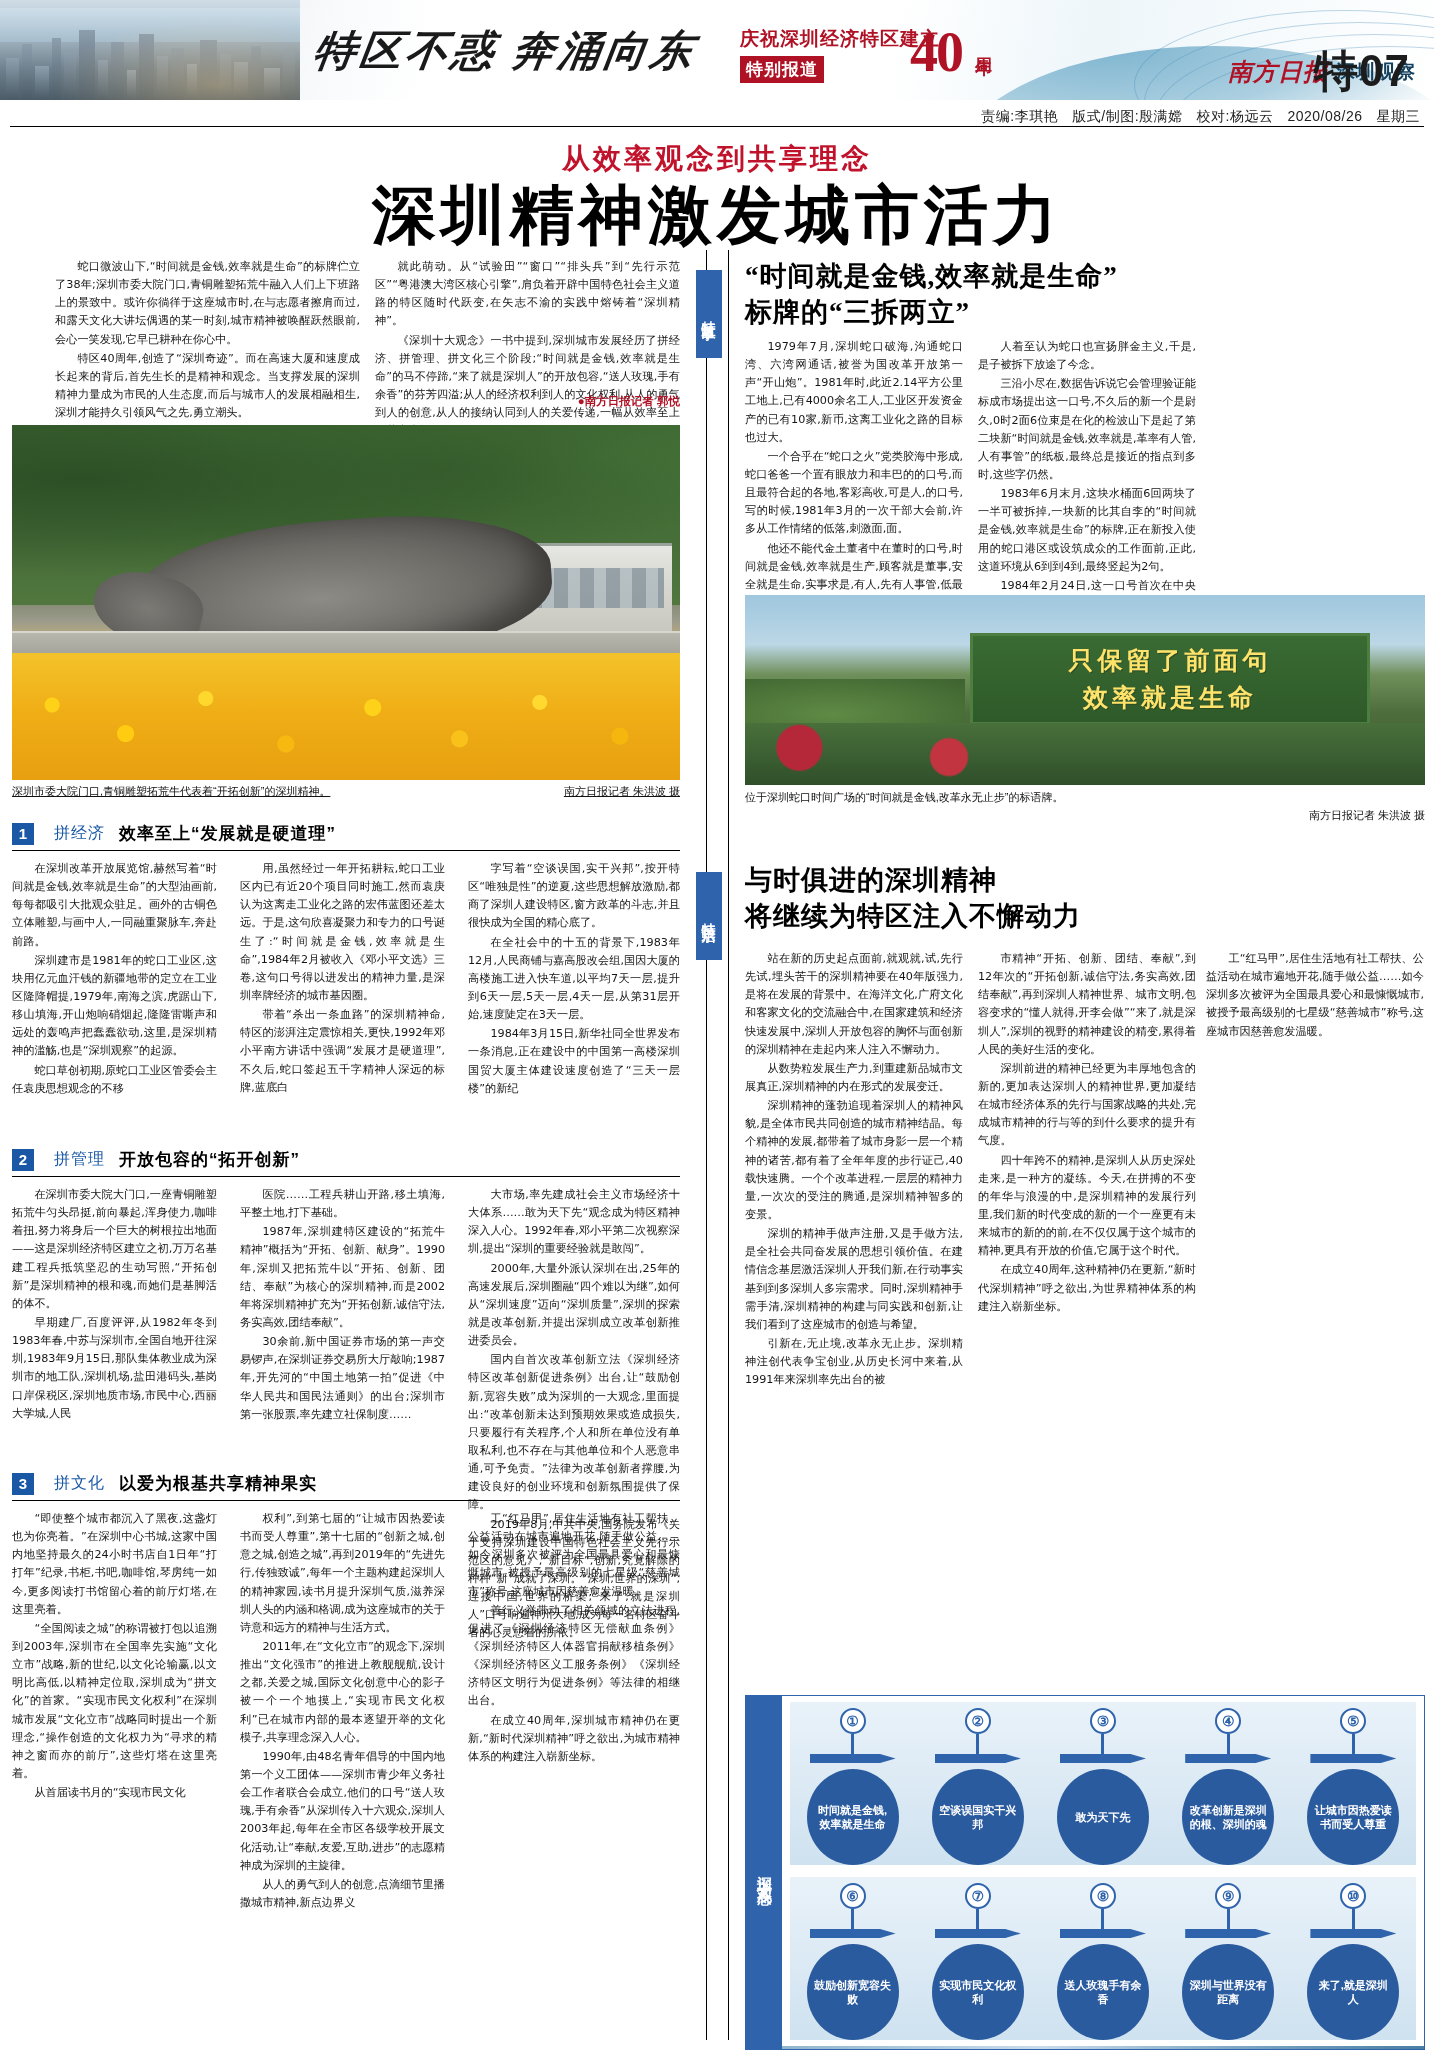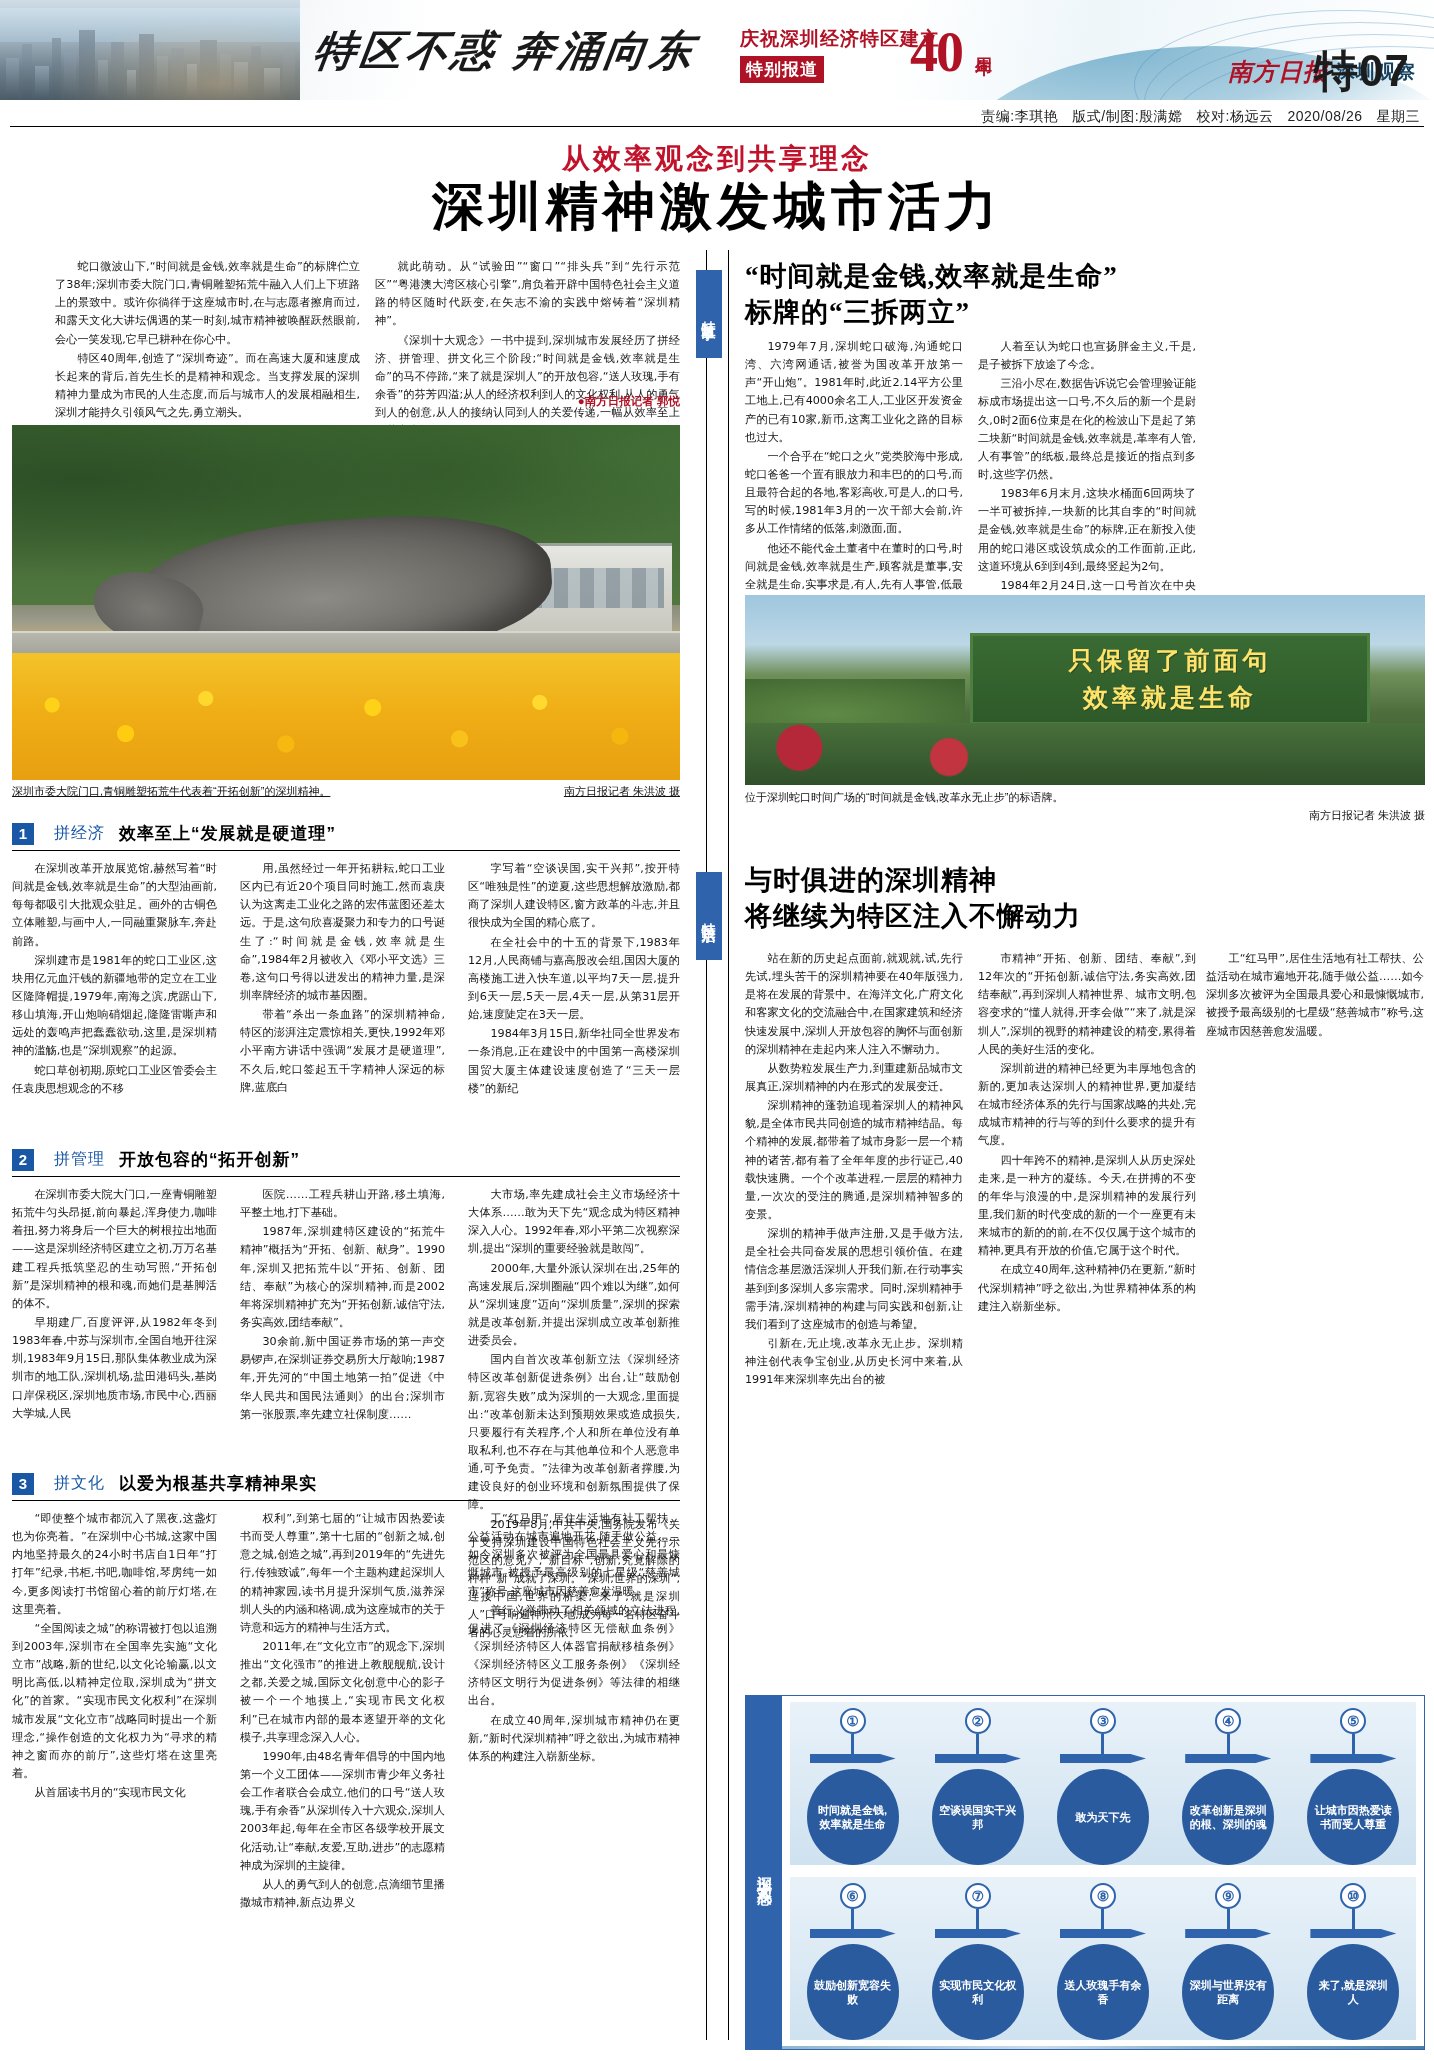--- a/index.html
+++ b/index.html
@@ -97,21 +97,21 @@
   .rule-top { position:absolute; left:10px; top:126px; width:1414px; height:1px; background:#000; }
 
   
   .kicker {
     position:absolute; top:140px; left:0; width:1434px; text-align:center;
     font-size:28px; font-weight:bold; color:#c1122b; letter-spacing:3px;
     font-family:"Liberation Sans",sans-serif;
   }
   .mainhead {
     position:absolute; top:172px; left:0; width:1434px; text-align:center;
-    font-size:52px; font-weight:bold; color:#000; letter-spacing:5px;
+    font-size:64px; font-weight:bold; color:#000; letter-spacing:5px;
     font-family:"Liberation Serif","DejaVu Serif",serif;
   }
 
   
   .vrule { position:absolute; width:1px; background:#000; }
 
   
   .col {
     position:absolute;
     font-size:11.2px; line-height:1.62; color:#151515;

